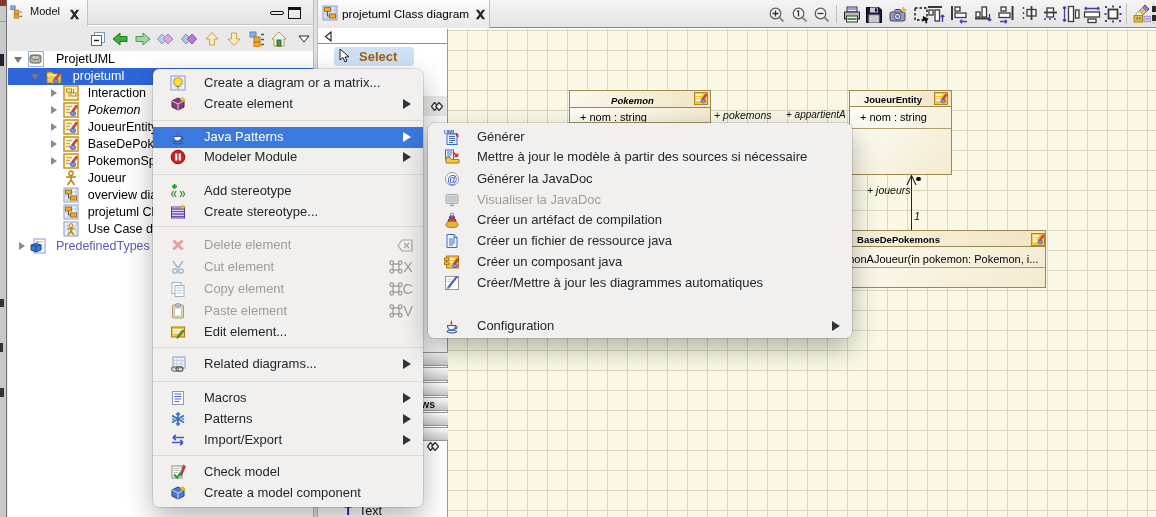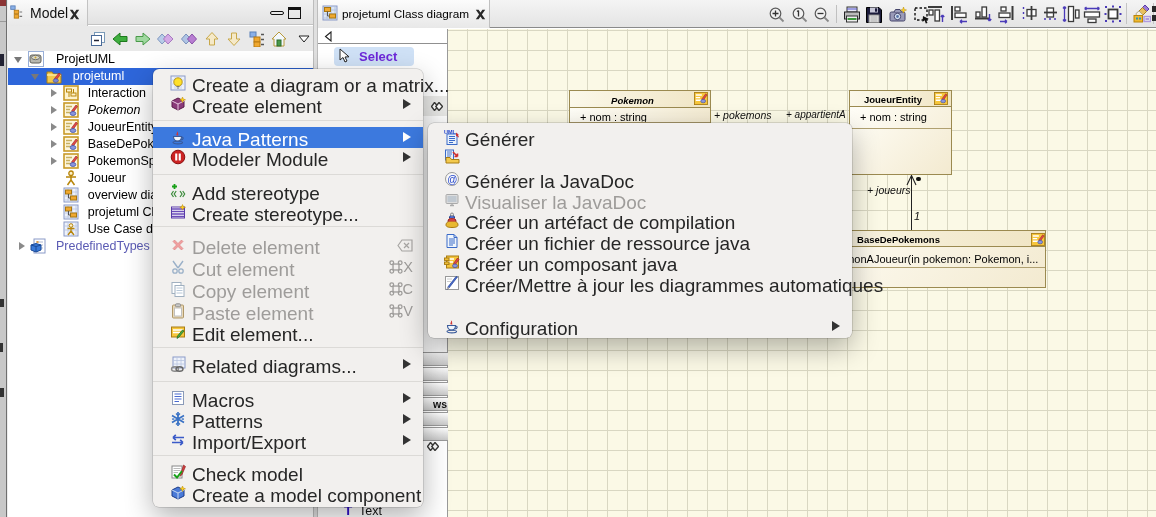--- a/index.html
+++ b/index.html
@@ -7,57 +7,57 @@
 .abs { position:absolute; }
 
 
 #lstrip { left:0; top:0; width:7px; height:517px; background:#c8c8c8; border-right:1.5px solid #6f6f6f; }
 #lstrip .frag { position:absolute; left:0; width:6px; background:#222; }
 
 
 #mpanel { left:8px; top:0; width:305px; height:517px; background:#fff; }
 #mtabbar { position:absolute; left:0; top:0; width:305px; height:25px; background:linear-gradient(#f2f2f2,#e2e2e2); border-bottom:1px solid #c3c3c3; }
 #mtab { position:absolute; left:0; top:0; width:80px; height:26px; background:linear-gradient(#fafafa,#e8e8e8); border-right:1px solid #c3c3c3; }
-#mtab .txt { position:absolute; left:22px; top:5px; font-size:14px; color:#111; }
+#mtab .txt { position:absolute; left:22px; top:5px; font-size:11px; color:#111; }
 #mtoolbar { position:absolute; left:0; top:26px; width:305px; height:25px; background:#e9e9e9; }
 #mtree { position:absolute; left:0; top:51px; width:305px; height:466px; background:#fff; }
 .trow { position:absolute; height:17px; line-height:17px; font-size:12.5px; color:#000; white-space:nowrap; }
 .trow.sel { left:0; right:0; background:#2e66da; color:#fff; }
 .tarrow-d { position:absolute; width:0; height:0; border-left:4.5px solid transparent; border-right:4.5px solid transparent; border-top:6px solid #787878; }
 .tarrow-r { position:absolute; width:0; height:0; border-top:4.5px solid transparent; border-bottom:4.5px solid transparent; border-left:6px solid #8a8a8a; }
 
 
 #divider { left:313px; top:0; width:5px; height:517px; background:#e0e0e0; border-left:1px solid #bdbdbd; border-right:1px solid #bdbdbd; }
 
 
 #dpanel { left:318px; top:0; width:838px; height:517px; background:#fff; }
 #dtop { position:absolute; left:0; top:0; width:838px; height:28px; background:linear-gradient(#f4f4f4,#e4e4e4); border-bottom:1px solid #8a8a8a; }
 #dtab-txt { position:absolute; left:24px; top:7px; font-size:11.8px; color:#000; }
 #palette { position:absolute; left:0; top:29px; width:130px; height:488px; background:#fff; border-right:1px solid #9a9a9a; }
 #pal-top { position:absolute; left:0; top:0; width:129px; height:15px; border-bottom:1px solid #909090; background:#fff; }
 #pal-select { position:absolute; left:16px; top:18px; width:80px; height:19px; background:#cfe1f6; border-radius:4px; }
-#pal-select .txt { position:absolute; left:25px; top:2px; font-size:13px; font-weight:bold; color:#6d28d9; }
+#pal-select .txt { position:absolute; left:25px; top:2px; font-size:13px; font-weight:bold; color:#a16207; }
 .drawer { position:absolute; left:102px; width:30px; height:14px; background:linear-gradient(#fdfdfd,#c9c9c9); border:1px solid #9a9a9a; }
 #canvas { position:absolute; left:130px; top:29px; width:708px; height:488px; background-color:#fbf9e6;
   background-image:linear-gradient(to right,#d9d7c2 1px,transparent 1px),linear-gradient(to bottom,#d9d7c2 1px,transparent 1px);
   background-size:20px 20px; background-position:19px 21px; }
 
 
 .ubox { position:absolute; border:1px solid #9b8a50; }
 .ubox .hdr { position:absolute; left:0; top:0; right:0; border-bottom:1px solid #9b8a50; background:linear-gradient(to right,#fbf8ea,#f0e5c4); }
 .ubox .ttl { width:100%; padding-right:15px; text-align:center; font-size:9.5px; font-weight:bold; color:#000; }
 .ubox .body { position:absolute; left:0; right:0; bottom:0; background:linear-gradient(135deg,#fffef8,#f3ead0); }
 .clsico { position:absolute; }
 .ulabel { position:absolute; font-size:11px; color:#111; white-space:nowrap;font-style:italic; }
 
 
 .menu { position:absolute; z-index:10; background:#f2f0ee; border-radius:6px; box-shadow:0 0 0 0.5px rgba(0,0,0,0.22), 0 10px 28px rgba(0,0,0,0.3); }
 .mi { position:absolute; left:0; right:0; height:21px; }
 .mi .ic { position:absolute; top:2px; width:16px; height:16px; }
-.mi .tx { position:absolute; top:2px; font-size:19px; color:#262626; white-space:nowrap; }
+.mi .tx { position:absolute; top:2px; font-size:13px; color:#262626; white-space:nowrap;margin-left:12px; }
 .mi.dis .tx { color:#9e9c9a; }
 .mi.hl { background:#3c79de; }
 .mi.hl .tx { color:#fff; }
 .msep { position:absolute; left:0; right:0; height:1px; background:#dcdad7; }
 .subarrow { position:absolute; width:0; height:0; border-top:5px solid transparent; border-bottom:5px solid transparent; border-left:8px solid #333; top:5px; }
 .mshort { position:absolute; right:10px; top:2px; font-size:14.5px; color:#9e9c9a; }
 #mainmenu { left:153px; top:69px; width:270px; height:438px; }
 #mainmenu .ic { left:17px; }
 #mainmenu .tx { left:39px; }
 #mainmenu .subarrow { right:12px; }
@@ -424,21 +424,21 @@
     <div id="pal-select">
       <span class="txt">Select</span>
       <svg width="14" height="16" style="position:absolute;left:4px;top:1px" viewBox="0 0 14 16">
           <path d="M2 1 L2 12 L5 9.5 L7 14 L9 13 L7 9 L11 8.8 Z" fill="#fff" stroke="#222" stroke-width="1"></path>
         </svg>
     </div>
 
     <div class="drawer" style="top:323px"></div>
     <div class="drawer" style="top:338px"></div>
     <div class="drawer" style="top:353px"></div>
-    <div class="drawer" style="top:368px;font-size:10.5px;font-weight:bold;color:#111;text-align:right;padding-right:2px;line-height:12px;">ws</div>
+    <div class="drawer" style="top:368px;font-size:10.5px;font-weight:bold;color:#111;text-align:left;padding-right:2px;line-height:12px;">ws</div>
     <div class="drawer" style="top:383px"></div>
     <div class="drawer" style="top:398px"></div>
     <div class="abs" style="left:105px;top:67px;width:24px;height:20px;background:#e9e9e7;"></div>
     <svg class="abs" style="left:113px;top:73px" width="12" height="9" viewBox="0 0 12 9">
         <path d="M3.5 0.5 L7 4.5 L3.5 8.5 L0.5 4.5 Z" fill="#fff" stroke="#3a3a38" stroke-width="1.4"></path>
         <path d="M8 0.5 L11.5 4.5 L8 8.5 L4.8 4.5 Z" fill="#fff" stroke="#3a3a38" stroke-width="1.4"></path>
       </svg>
     <svg class="abs" style="left:109px;top:413px" width="12" height="9" viewBox="0 0 12 9">
         <path d="M3.5 0.5 L7 4.5 L3.5 8.5 L0.5 4.5 Z" fill="#fff" stroke="#3a3a38" stroke-width="1.4"></path>
         <path d="M8 0.5 L11.5 4.5 L8 8.5 L4.8 4.5 Z" fill="#fff" stroke="#3a3a38" stroke-width="1.4"></path>
@@ -694,20 +694,21 @@
       </svg>
       <span class="tx">Générer</span>
     </div>
   <div class="mi" style="top:24.5px;">
       <svg class="ic" viewBox="0 0 16 16">
         <rect x="1.5" y="1" width="8" height="10" fill="#e8f0fa" stroke="#3a6ac8"></rect>
         <path d="M3 3 H8 M3 5 H8 M3 7 H7" stroke="#3a6ac8" stroke-width="0.9"></path>
         <path d="M2 10 L6 10 L7.5 12 L15 12 L15 15.5 L2 15.5 Z" fill="#f3c94c" stroke="#a87c14" transform="translate(0,-1.5)"></path>
         <path d="M9 4 L13.5 8.5 M13.5 8.5 L13.5 5.5 M13.5 8.5 L10.5 8.5" stroke="#d03030" stroke-width="1.6" fill="none" transform="translate(0,-1)"></path>
       </svg>
+      <span class="tx">Mettre à jour le modèle à partir des sources si nécessaire</span>
     </div>
   <div class="mi" style="top:46px;">
       <svg class="ic" viewBox="0 0 16 16">
         <circle cx="8" cy="8" r="6.5" fill="#f8f8f8" stroke="#999"></circle>
         <text x="3.2" y="11.5" font-size="10" fill="#2244cc" font-family="Liberation Sans">@</text>
       </svg>
       <span class="tx">Générer la JavaDoc</span>
     </div>
   <div class="mi dis" style="top:67px;">
       <svg class="ic" viewBox="0 0 16 16">

